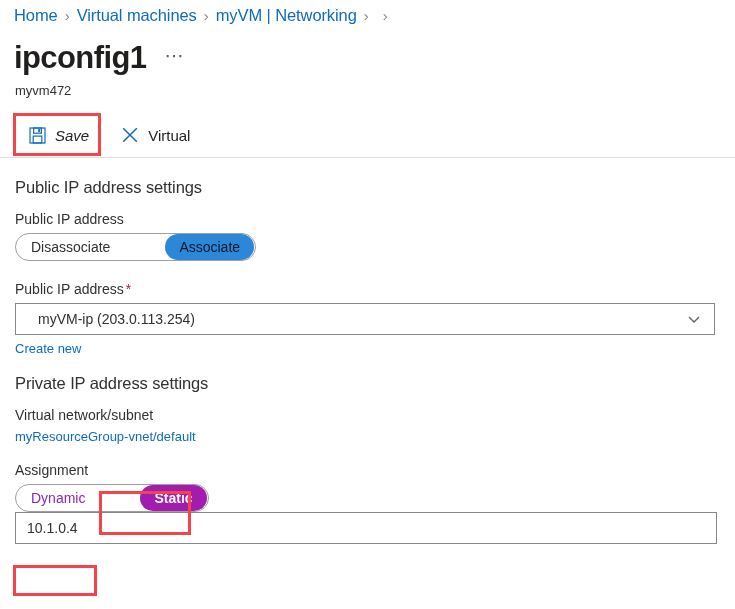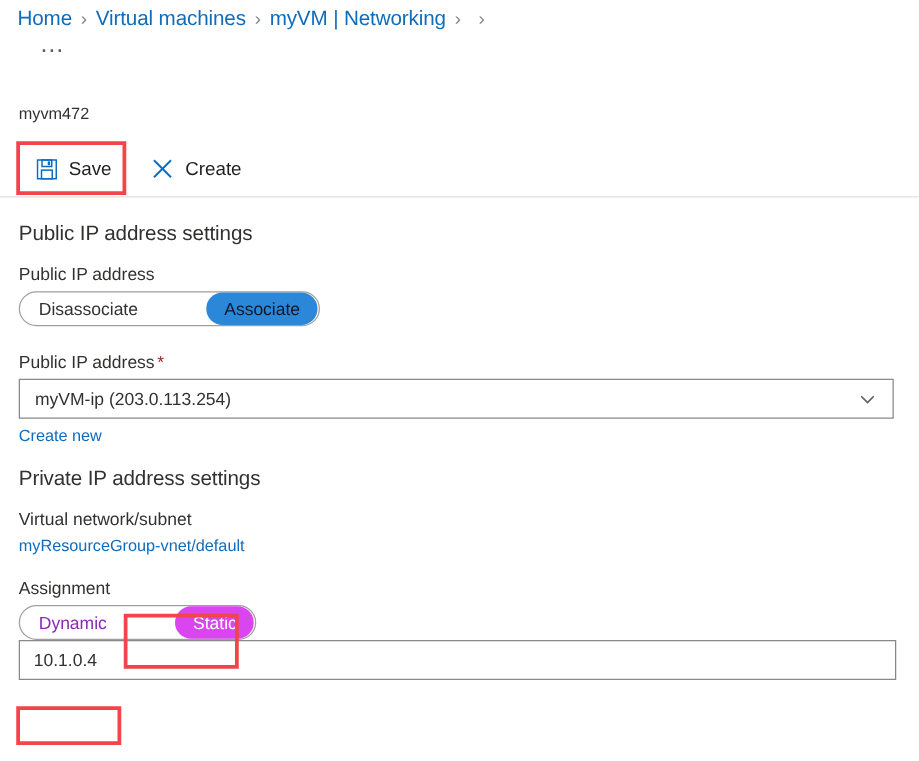--- a/index.html
+++ b/index.html
@@ -92,21 +92,21 @@
     background: transparent;
     border: none;
     font-family: inherit;
   }
   .cmd-label {
     font-size: 15px;
     color: #201f1e;
     margin-left: 9px;
     white-space: nowrap;
   }
-  #save-btn { margin-left: 19px; }
+  #save-btn { margin-left: 19px; font-style: italic; }
   #discard-btn { margin-left: 12px; }
   .icon-svg { display: block; }
 
   .divider {
     position: absolute;
     left: 0;
     top: 157px;
     width: 735px;
     height: 1px;
     background: #e1dfdd;
@@ -163,34 +163,35 @@
     background: transparent;
     font-family: inherit;
   }
   .pill.blue-off { color: #323130; }
   .pill.blue-on {
     background: #2b88d8;
     color: #0f172a;
   }
   .pill.purple-off { color: #8b2ab2; }
   .pill.purple-on {
-    background: #d946ef;
+    background: #a21caf;
     color: #ffffff;
+    font-weight: bold;
   }
 
   
   .dropdown {
     width: 700px;
     height: 32px;
     border: 1px solid #8a8886;
     background: #ffffff;
     display: flex;
     align-items: center;
     justify-content: space-between;
-    padding: 0 9px 0 12px;
+    padding: 0 9px 0 22px;
     box-sizing: border-box;
     cursor: pointer;
     font-size: 14px;
     color: #323130;
   }
   .chev {
     color: #605e5c;
     flex: 0 0 auto;
     margin-right: 3px;
   }
@@ -238,20 +239,21 @@
   <span class="crumb-link">Home</span>
   <span class="crumb-sep">›</span>
   <span class="crumb-link">Virtual machines</span>
   <span class="crumb-sep">›</span>
   <span class="crumb-link">myVM | Networking</span>
   <span class="crumb-sep">›</span>
   <span class="crumb-sep">›</span>
 </nav>
 
 <div class="title-row">
+  <span class="page-title">ipconfig1</span>
   <span class="ellipsis-btn">⋯</span>
 </div>
 <div class="subtitle">myvm472</div>
 
 <div class="cmdbar">
 
   <button class="cmd-btn" id="save-btn">
     <span>
       <svg class="icon-svg" width="17" height="17" viewBox="0 0 17 17" fill="none" xmlns="http://www.w3.org/2000/svg">
         <rect x="1" y="1" width="15" height="15" stroke="#0f6cbd" stroke-width="1.2" fill="none"></rect>
@@ -263,21 +265,21 @@
     <span class="cmd-label">Save</span>
   </button>
 
   <button class="cmd-btn" id="discard-btn">
     <span>
       <svg class="icon-svg" width="18" height="18" viewBox="0 0 18 18" xmlns="http://www.w3.org/2000/svg">
         <line x1="2.2" y1="2.2" x2="15.8" y2="15.8" stroke="#0f6cbd" stroke-width="1.5"></line>
         <line x1="15.8" y1="2.2" x2="2.2" y2="15.8" stroke="#0f6cbd" stroke-width="1.5"></line>
       </svg>
     </span>
-    <span class="cmd-label">Create</span>
+    <span class="cmd-label">Virtual</span>
   </button>
 
 </div>
 
 <div class="divider"></div>
 
 <div class="content">
 
   
   <div class="section-head">Public IP address settings</div>

